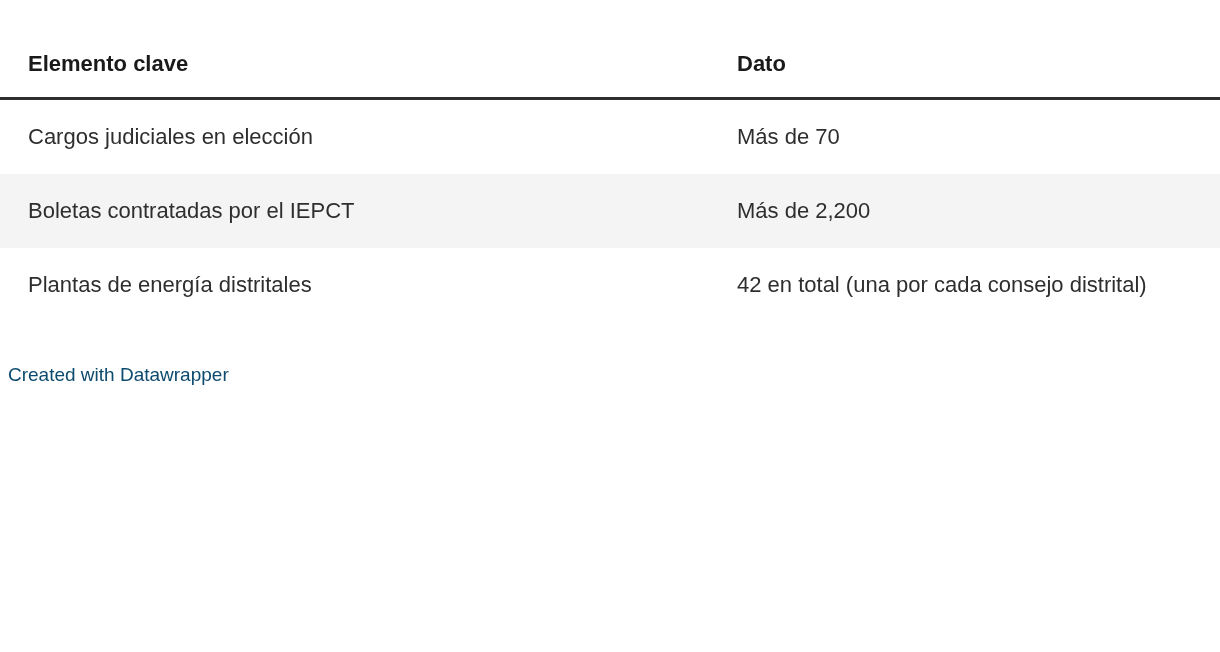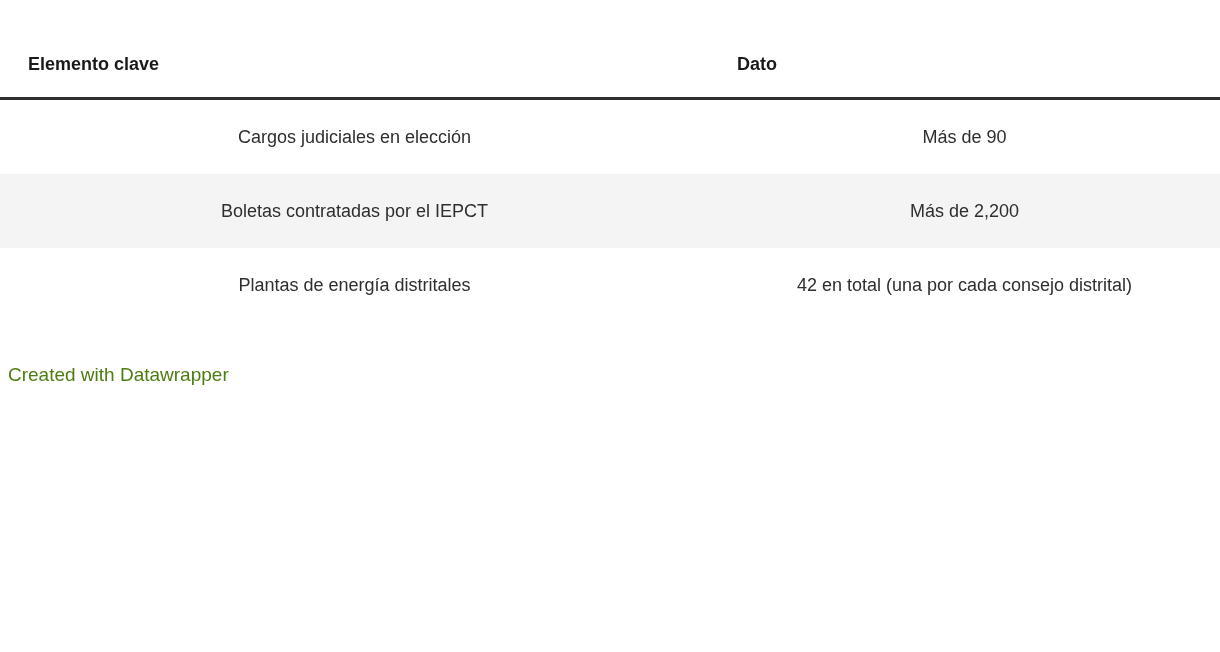--- a/index.html
+++ b/index.html
@@ -18,47 +18,46 @@
     box-sizing: border-box;
   }
   table.dw-table {
     width: 100%;
     border-collapse: collapse;
     table-layout: fixed;
   }
   col.c1 { width: 709px; }
   table.dw-table th {
     text-align: left;
-    font-size: 18px;
+    font-size: 22px;
     font-weight: 700;
     color: #1a1a1a;
     line-height: 30px;
     padding: 15px 28px 18px 28px;
     border-bottom: 3px solid #2f2f2f;
   }
   table.dw-table td {
-    font-size: 18px;
+    font-size: 22px;
     font-weight: 400;
     color: #2e2e2e;
     line-height: 30px;
     padding: 22px 28px;
     vertical-align: middle;
-    text-align: center;
   }
   table.dw-table tbody tr:nth-child(even) td {
     background: #f4f4f4;
   }
   .footer {
     margin-top: 42px;
     padding-left: 8px;
     font-size: 19px;
     line-height: 22px;
   }
   .footer a {
-    color: #4d7c0f;
+    color: #0c4a6e;
     text-decoration: none;
     cursor: pointer;
   }
 </style>
 </head>
 <body>
 
 <div class="chart-wrap">
   <table class="dw-table">
     <colgroup>
@@ -67,21 +66,21 @@
       </colgroup>
     <thead>
       <tr>
         <th>Elemento clave</th>
         <th>Dato</th>
       </tr>
     </thead>
     <tbody>
       <tr>
         <td>Cargos judiciales en elección</td>
-        <td>Más de 90</td>
+        <td>Más de 70</td>
       </tr>
       <tr>
         <td>Boletas contratadas por el IEPCT</td>
         <td>Más de 2,200</td>
       </tr>
       <tr>
         <td>Plantas de energía distritales</td>
         <td>42 en total (una por cada consejo distrital)</td>
       </tr>
     </tbody>

